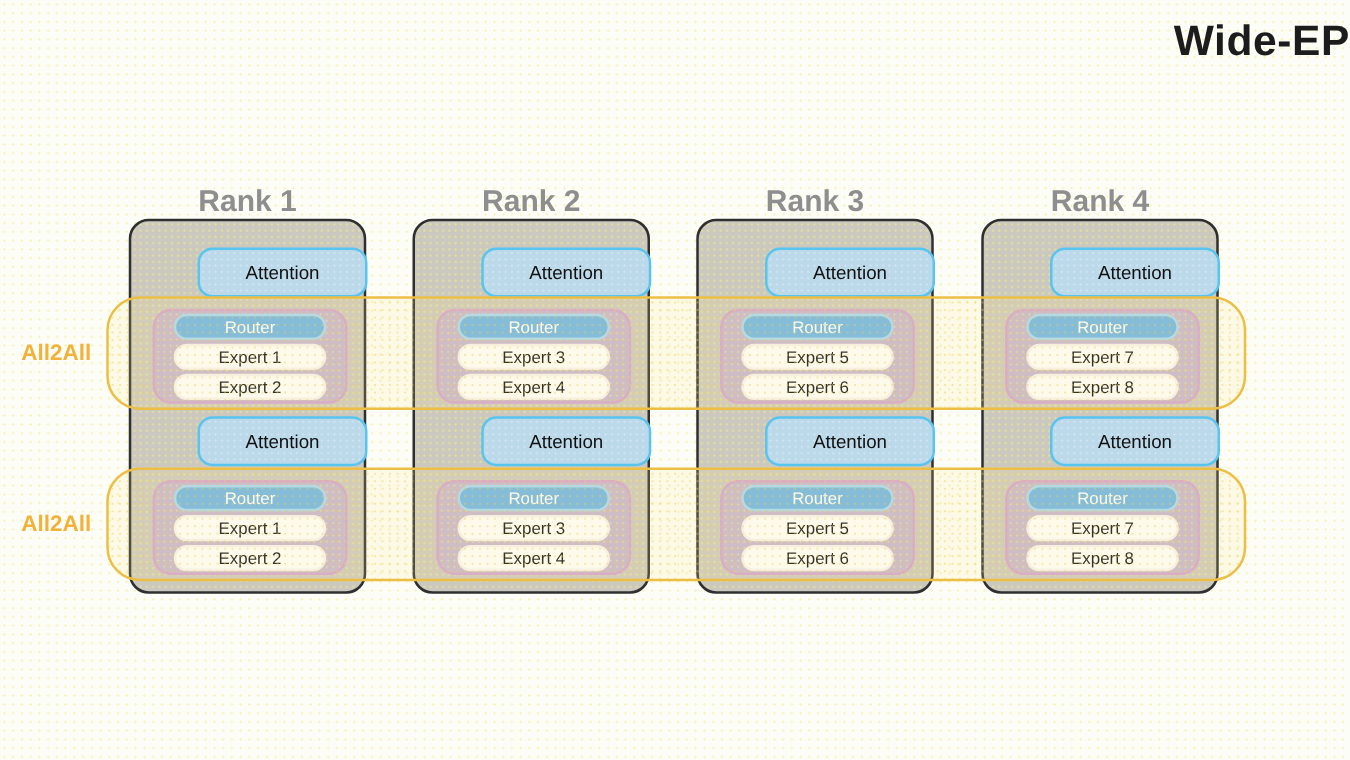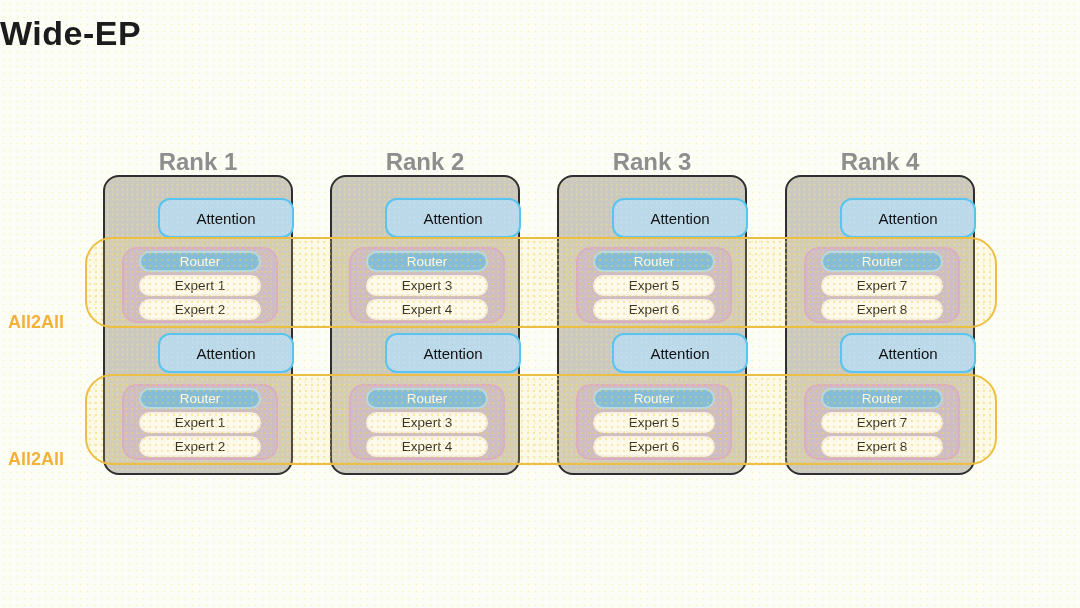--- a/index.html
+++ b/index.html
@@ -4,21 +4,21 @@
 <style>
   html,body{margin:0;padding:0;background:#fff;}
   #stage{
     position:relative;width:1080px;height:608px;overflow:hidden;
     font-family:"Liberation Sans", sans-serif;
     background-color:#FDFDF7;
     background-image:radial-gradient(circle, rgba(238,232,110,0.45) 0.8px, transparent 1.1px);
     background-size:7px 7px;
   }
   .title{
-    position:absolute;top:14px;left:0;width:1080px;text-align:left;
+    position:absolute;top:14px;left:0;width:1080px;text-align:right;
     font-size:34px;font-weight:bold;color:#1c1c1c;letter-spacing:0.5px;
   }
   .rank{position:absolute;top:0;width:190px;height:608px;}
   .rank-label{
     position:absolute;top:148px;left:0;width:190px;text-align:center;
     font-size:24px;font-weight:bold;color:#8e8e8e;
   }
   .rank-box{
     position:absolute;top:175px;left:0;width:190px;height:300px;box-sizing:border-box;
     background-color:#CBC8C0;
@@ -59,22 +59,22 @@
   .band{
     position:absolute;left:85px;width:912px;height:91px;box-sizing:border-box;
     border:2px solid #EDBE44;border-radius:27px;
     background-color:rgba(250,230,140,0.16);
     background-image:radial-gradient(circle, rgba(243,205,80,0.45) 0.9px, transparent 1.2px);
     background-size:6px 6px;
     z-index:5;pointer-events:none;
   }
   .band1{top:237px;} .band2{top:374px;}
   .all2all{
-    position:absolute;left:8px;width:74px;text-align:left;
-    font-size:18px;font-weight:600;color:#F2B23A;z-index:6;margin-top:40px;
+    position:absolute;left:8px;width:74px;text-align:center;
+    font-size:18px;font-weight:600;color:#F2B23A;z-index:6;
   }
   .l1{top:272px;} .l2{top:409px;}
 </style>
 </head>
 <body>
 
 <div id="stage">
 
   <div class="title">Wide-EP</div>
 

